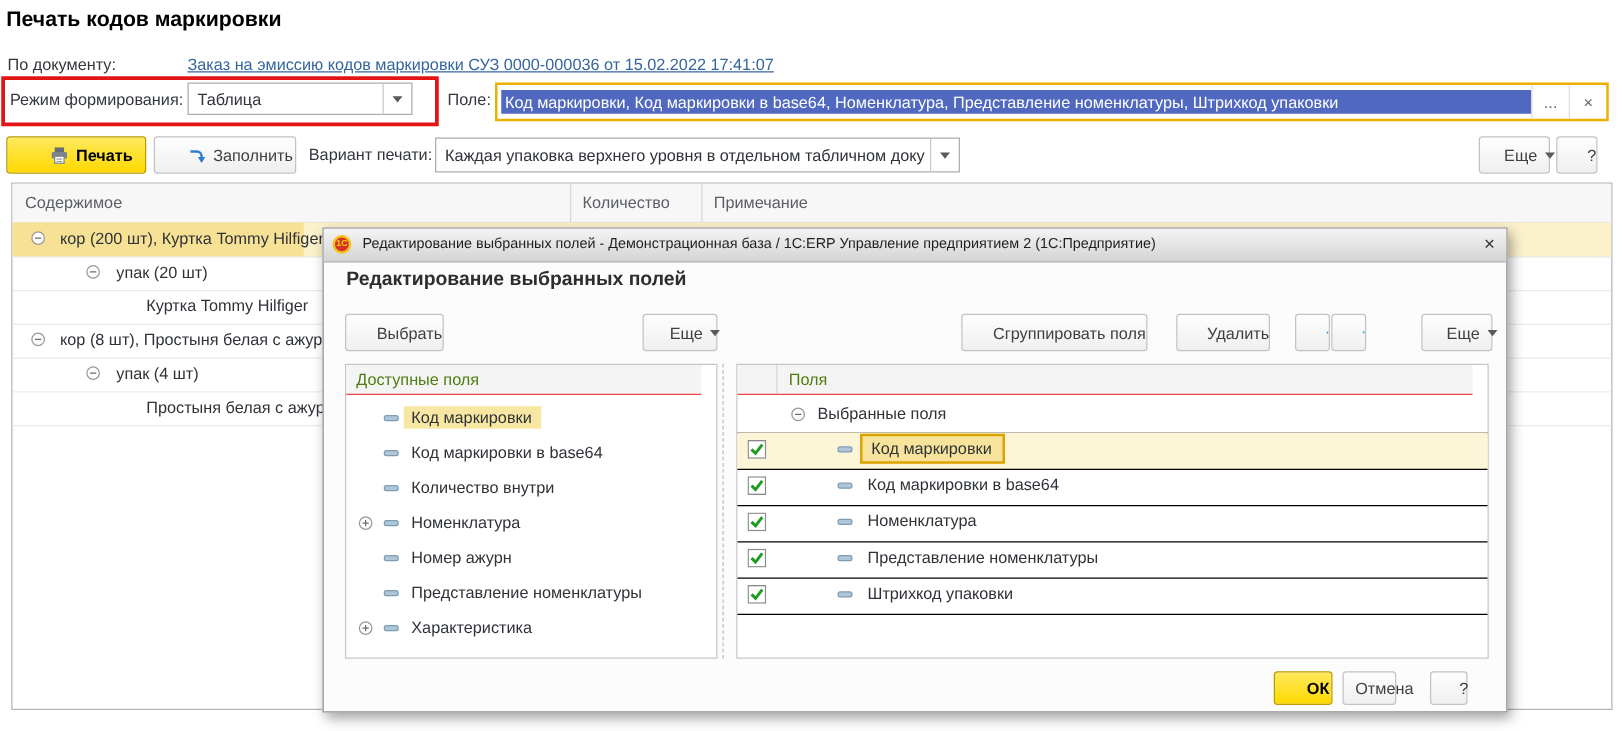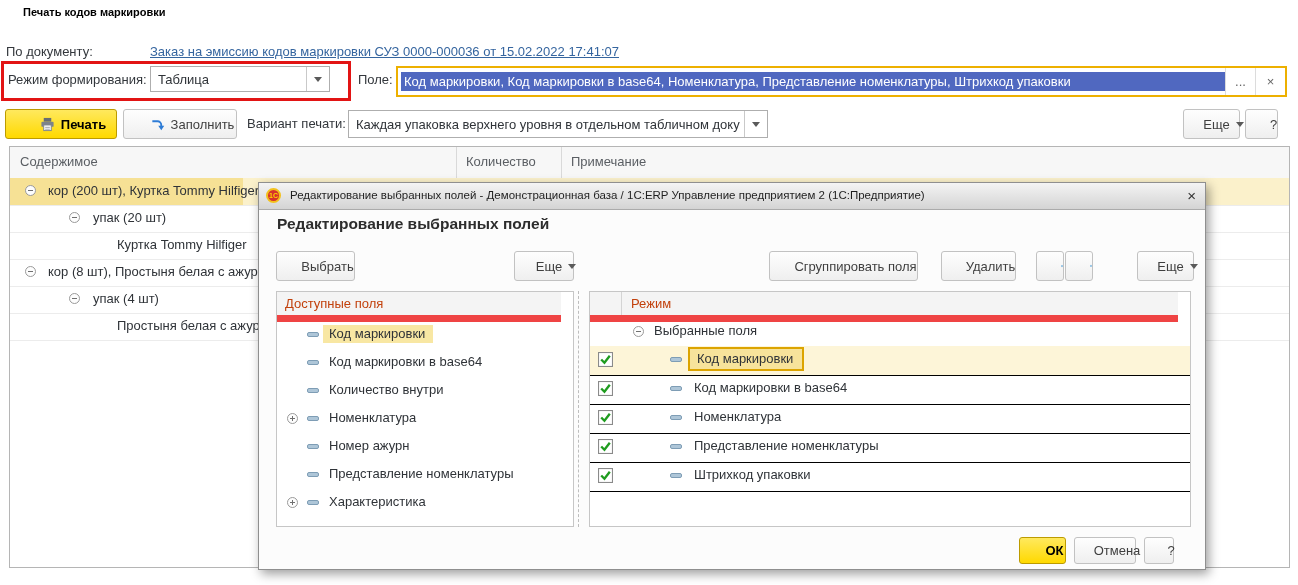--- a/index.html
+++ b/index.html
@@ -1,20 +1,20 @@
 <!DOCTYPE html>
 <html><head>
 <meta charset="utf-8">
 <style>
   html,body{margin:0;padding:0;background:#fff;}
   .screen{position:relative;width:1298px;height:585px;overflow:hidden;background:#fff;
           font-family:"Liberation Sans","DejaVu Sans",sans-serif;font-size:13px;color:#2f3338;}
   .abs{position:absolute;}
   .lbl{color:#33373c;white-space:nowrap;}
-  .page-title{left:23px;top:6px;font-size:11px;font-weight:bold;color:#000;}
+  .page-title{left:5px;top:6px;font-size:17px;font-weight:bold;color:#000;}
   .doc-link{left:150px;top:44px;color:#35659f;text-decoration:underline;cursor:pointer;white-space:nowrap;}
   .red-box{left:1px;top:61px;width:344px;height:34px;border:3px solid #e21414;z-index:6;pointer-events:none;}
   
   .combo{background:#fff;border:1px solid #aeaeae;display:flex;align-items:center;box-sizing:border-box;}
   .combo-val{flex:1;padding:0 7px;white-space:nowrap;overflow:hidden;}
   .combo-arrow{width:22px;align-self:stretch;border-left:1px solid #c9c9c9;display:flex;align-items:center;justify-content:center;}
   .chev{width:0;height:0;border-left:4px solid transparent;border-right:4px solid transparent;border-top:5px solid #5a5a5a;}
   
   .fields-box{left:396px;top:66px;width:891px;height:31px;border:2px solid #edb000;background:#fff;display:flex;align-items:center;box-sizing:border-box;z-index:5;}
   .fields-sel{margin-left:3px;background:#5068c0;color:#fff;padding:2px 3px;white-space:nowrap;overflow:hidden;flex:1;}
@@ -39,21 +39,21 @@
   .modal{left:258px;top:182px;width:948px;height:388px;background:#fcfcfc;border:1px solid #8f8f8f;
          box-shadow:3px 4px 10px rgba(0,0,0,.38);z-index:10;box-sizing:border-box;}
   .m-titlebar{position:absolute;left:0;top:0;right:0;height:26px;background:linear-gradient(#f4f4f4,#d4d4d4);border-bottom:1px solid #ababab;}
   .m-icon{position:absolute;left:7px;top:5px;width:15px;height:15px;border-radius:50%;background:#d6322b;border:2px solid #f3c11c;
           color:#ffd400;font-size:7px;font-weight:bold;display:flex;align-items:center;justify-content:center;box-sizing:border-box;}
   .m-title{position:absolute;left:31px;top:6px;font-size:11.5px;color:#1f1f1f;white-space:nowrap;}
   .m-close{position:absolute;right:9px;top:4px;font-size:15px;color:#333;cursor:pointer;}
   .m-heading{position:absolute;left:18px;top:32px;font-size:15.5px;font-weight:bold;color:#2d2d2d;}
   .m-dash-div{position:absolute;left:319px;top:108px;height:236px;border-left:1px dashed #bdbdbd;}
   .panel{position:absolute;border:1px solid #c6c6c6;background:#fff;box-sizing:border-box;}
-  .p-header{position:absolute;left:0;top:0;right:12px;height:23px;background:#f4f4f4;border-bottom:7px solid #ef4444;color:#c2410c;}
+  .p-header{position:absolute;left:0;top:0;right:12px;height:23px;background:#f4f4f4;border-bottom:1px solid #ef4444;color:#4d7c0f;}
   .p-header .txt{position:absolute;top:4px;white-space:nowrap;}
   .litem{position:absolute;left:0;right:0;height:28px;}
   .litem .label{position:absolute;top:4px;white-space:nowrap;padding:1px 8px 2px 6px;}
   .hl-label{background:#f8e7a3;}
   .dash-icon{position:absolute;top:11px;width:12px;height:5px;background:#aec6d8;border:1px solid #7e9db5;border-radius:2px;box-sizing:border-box;}
   .rrow{position:absolute;left:0;right:0;height:29px;border-bottom:1px solid #000000;}
   .rrow .label{position:absolute;top:5px;white-space:nowrap;}
   .sel-row{background:#fdf5d8;}
   .sel-cell{position:absolute;left:98px;top:1px;border:2px solid #dca400;background:#f7e39b;padding:2px 9px 3px 7px;white-space:nowrap;}
   .chkcol-div{position:absolute;left:31px;top:0;width:1px;height:23px;background:#d4d4d4;}
@@ -212,21 +212,21 @@
       <div class="litem" style="top:197px;">
         <span class="tree-toggle tree-plus" style="left:10px;top:8px;"></span>
         <span class="dash-icon" style="left:30px;"></span>
         <span class="label" style="left:46px;">Характеристика</span>
       </div>
     </div>
 
     <div class="panel" style="left:330px;top:108px;width:602px;height:236px;">
       <div class="p-header">
         <span class="chkcol-div"></span>
-        <span class="txt" style="left:41px;">Режим</span>
+        <span class="txt" style="left:41px;">Поля</span>
       </div>
       <div class="rrow" style="top:26px;height:28px;">
         <span class="tree-toggle" style="left:43px;top:8px;"></span>
         <span class="label" style="left:64px;">Выбранные поля</span>
       </div>
       <div class="rrow sel-row" style="top:54px;">
         <svg class="chk" width="15" height="15" viewBox="0 0 14 14">
             <rect x="0.5" y="0.5" width="13" height="13" fill="#fff" stroke="#8a8a8a"></rect>
             <path d="M3 7 L6 10 L11 3.5" fill="none" stroke="#1f9c1f" stroke-width="2.2"></path>
           </svg>
@@ -261,17 +261,17 @@
         <svg class="chk" width="15" height="15" viewBox="0 0 14 14">
             <rect x="0.5" y="0.5" width="13" height="13" fill="#fff" stroke="#8a8a8a"></rect>
             <path d="M3 7 L6 10 L11 3.5" fill="none" stroke="#1f9c1f" stroke-width="2.2"></path>
           </svg>
         <span class="dash-icon" style="left:80px;"></span>
         <span class="label" style="left:104px;">Штрихкод упаковки</span>
       </div>
     </div>
 
     <div class="abs btn btn-yellow" style="left:760px;top:354px;width:47px;height:27px;">ОК</div>
-    <div class="abs btn" style="left:815px;top:354px;width:62px;height:27px;">Отмена</div>
+    <div class="abs btn" style="left:815px;top:354px;width:43px;height:27px;">Отмена</div>
     <div class="abs btn" style="left:885px;top:354px;width:30px;height:27px;">?</div>
   </div>
 
 </div>
 
 </body></html>

